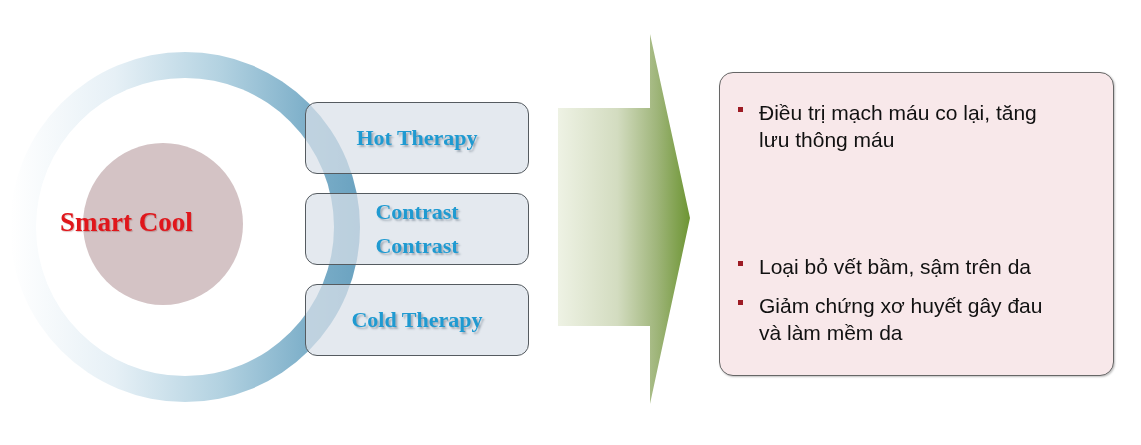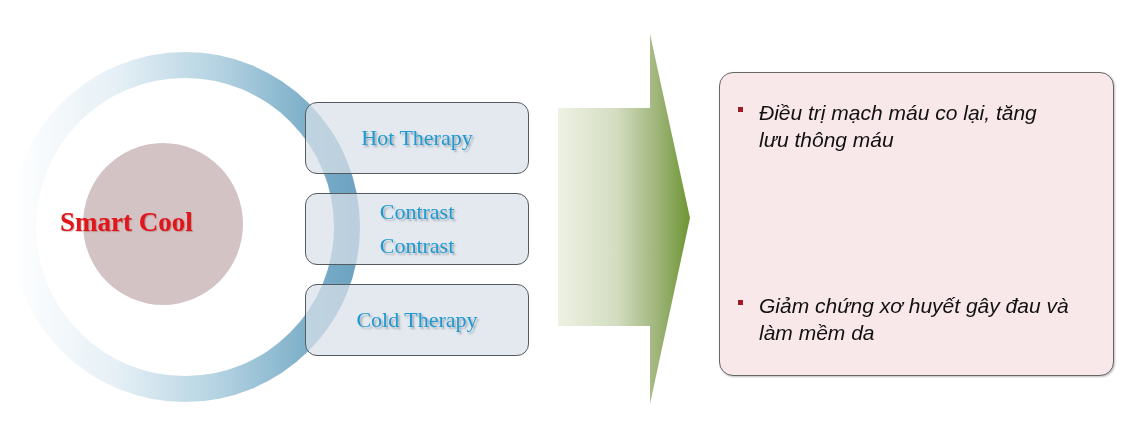--- a/index.html
+++ b/index.html
@@ -3,26 +3,26 @@
 <meta charset="utf-8">
 <style>
   html, body { margin:0; padding:0; }
   body { width:1141px; height:445px; background:#ffffff; position:relative; overflow:hidden; font-family:"Liberation Sans", sans-serif; }
   .ring { position:absolute; left:10px; top:52px; width:350px; height:350px; border-radius:50%;
     background: linear-gradient(90deg, #ffffff 0%, #e6f0f6 30%, #b3d2e1 60%, #7dafc9 85%, #6aa2c0 100%); }
   .ring-hole { position:absolute; left:36px; top:78px; width:298px; height:298px; border-radius:50%; background:#ffffff; }
   .core { position:absolute; left:83px; top:143px; width:160px; height:162px; border-radius:50%; background:#d4c3c5; }
   .core-label { position:absolute; left:60px; top:207px; width:210px; text-align:left; font-family:"Liberation Serif", serif; font-weight:bold; font-size:27px; color:#e0161b; text-shadow:1px 1px 1px rgba(120,0,0,0.25); }
   .tbox { position:absolute; left:305px; width:222px; border:1px solid #555b60; border-radius:12px; background:rgba(218,225,233,0.72); display:flex; align-items:center; justify-content:center; text-align:center; }
-  .tbox span { font-family:"Liberation Serif", serif; font-weight:normal; font-size:22px; color:#1f9ad1; line-height:34px; text-shadow:2px 2px 2px rgba(40,60,80,0.35); }
+  .tbox span { font-family:"Liberation Serif", serif; font-weight:bold; font-size:22px; color:#1f9ad1; line-height:34px; text-shadow:2px 2px 2px rgba(40,60,80,0.35); }
   .arrow { position:absolute; left:556px; top:32px; }
   .panel { position:absolute; left:719px; top:72px; width:393px; height:302px; border:1px solid #666; border-radius:14px; background:#f8e8ea; box-shadow:1px 1px 2px rgba(0,0,0,0.25); }
   .bullet { position:absolute; left:18px; font-size:21px; color:#111; line-height:27px; }
   .bullet .sq { position:absolute; left:0; top:8px; width:5px; height:5px; background:#9d1b24; }
-  .bullet .txt { display:block; padding-left:21px; width:340px;font-style:italic; }
+  .bullet .txt { display:block; padding-left:21px; width:340px; }
 </style>
 </head>
 <body>
 
 <div class="ring"></div>
 <div class="ring-hole"></div>
 <div class="core"></div>
 <div class="core-label">Smart Cool</div>
 
 <div class="tbox" style="top:102px;height:70px;">
@@ -45,17 +45,21 @@
     </linearGradient>
   </defs>
   <polygon points="2,76 94,76 94,2 134,186 94,372 94,294 2,294" fill="url(#ag)"></polygon>
 </svg>
 
 <div class="panel">
   <div class="bullet" style="top:26px;">
     <span class="sq"></span>
     <span class="txt" style="width:310px;">Điều trị mạch máu co lại, tăng lưu thông máu</span>
   </div>
+  <div class="bullet" style="top:180px;">
+    <span class="sq"></span>
+    <span class="txt">Loại bỏ vết bầm, sậm trên da</span>
+  </div>
   <div class="bullet" style="top:219px;">
     <span class="sq"></span>
     <span class="txt" style="width:310px;">Giảm chứng xơ huyết gây đau và làm mềm da</span>
   </div>
 </div>
 
 </body></html>

